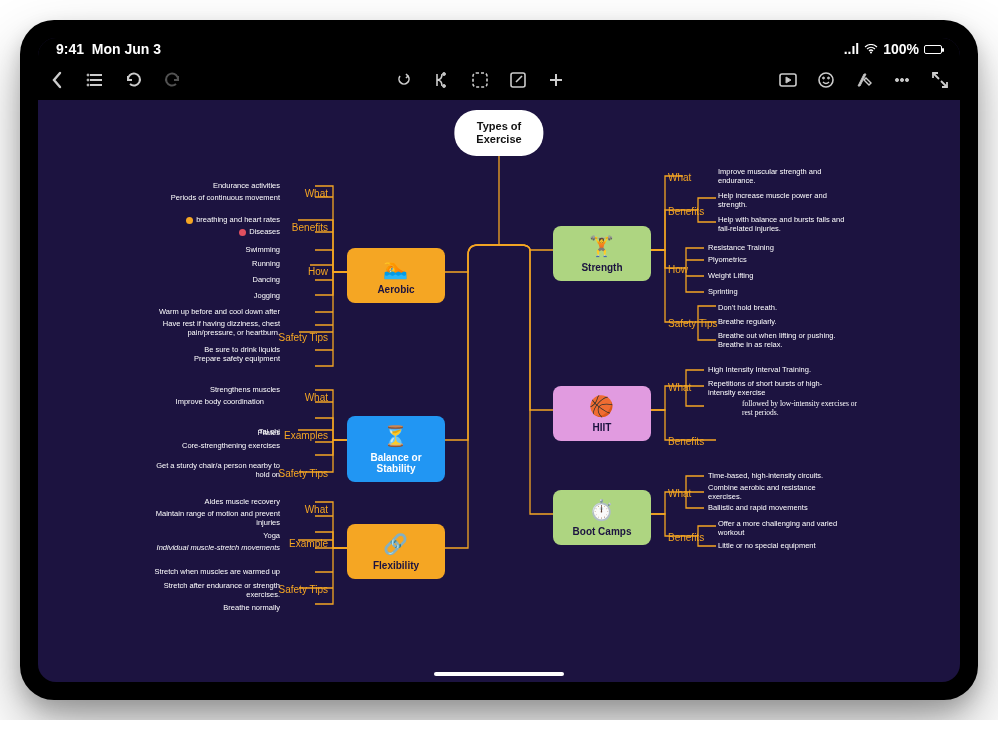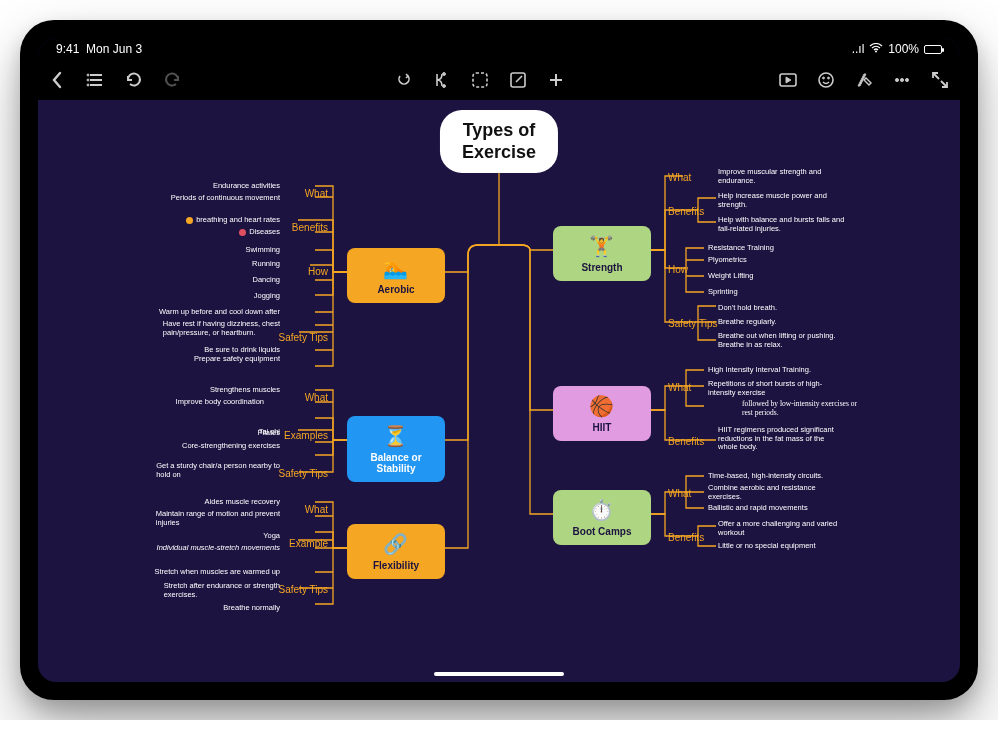--- a/index.html
+++ b/index.html
@@ -29,23 +29,24 @@
     position: relative;
     display: flex;
     flex-direction: column;
   }
   .statusbar {
     height: 22px;
     display: flex;
     justify-content: space-between;
     align-items: center;
     color: #fff;
-    font-size: 12px;
+    font-size: 14px;
     padding: 0 18px;
     background: #000;
+    font-weight: bold;
   }
   .statusbar .right { display: flex; align-items: center; gap: 5px; }
   .toolbar {
     height: 40px;
     background: #000;
     display: flex;
     align-items: center;
     color: #bbb;
     padding: 0 10px;
   }
@@ -70,21 +71,21 @@
 
   
   .root-node {
     position: absolute;
     left: 50%;
     transform: translateX(-50%);
     top: 10px;
     background: #fff;
     color: #111;
     font-weight: 700;
-    font-size: 18px;
+    font-size: 11px;
     padding: 10px 22px;
     border-radius: 22px;
     text-align: center;
     line-height: 1.2;
   }
   .main-node {
     position: absolute;
     width: 98px;
     padding: 10px 6px 8px;
     border-radius: 8px;
@@ -102,20 +103,21 @@
   .sub-label {
     position: absolute;
     color: #f5a623;
     font-size: 10px;
     white-space: nowrap;
   }
   .leaf {
     position: absolute;
     color: #fff;
     font-size: 7.5px;
+    text-align: right;
     white-space: nowrap;
     line-height: 1.15;
   }
   .leaf.ralign { text-align: left; }
   .dot-o { display:inline-block; width:7px; height:7px; border-radius:50%; background:#f5a623; margin-right:3px; vertical-align:middle;}
   .dot-r { display:inline-block; width:7px; height:7px; border-radius:50%; background:#e04f5f; margin-right:3px; vertical-align:middle;}
 
   svg.connector { position: absolute; top: 0; left: 0; pointer-events: none; }
 
   .battery { width:18px; height:9px; border:1px solid #fff; border-radius:2px; position:relative;}
@@ -377,23 +379,20 @@
       <div class="leaf ralign" style="left:680px; top:232px; white-space:pre;">Breathe out when lifting or pushing.
 Breathe in as relax.</div>
 
       <div class="sub-label" style="left:630px; top:282px;">What</div>
       <div class="sub-label" style="left:630px; top:336px;">Benefits</div>
       <div class="leaf ralign" style="left:670px; top:266px;">High Intensity Interval Training.</div>
       <div class="leaf ralign" style="left:670px; top:280px; white-space:pre;">Repetitions of short bursts of high-
 intensity exercise</div>
       <div class="leaf ralign" style="left:704px; top:300px; white-space:pre;font-family:Liberation Serif, serif;">followed by low-intensity exercises or
 rest periods.</div>
-      <div class="leaf ralign" style="left:680px; top:326px; white-space:pre;">HIIT regimens produced significant
-reductions in the fat mass of the
-whole body.</div>
 
       <div class="sub-label" style="left:630px; top:388px;">What</div>
       <div class="sub-label" style="left:630px; top:432px;">Benefits</div>
       <div class="leaf ralign" style="left:670px; top:372px;">Time-based, high-intensity circuits.</div>
       <div class="leaf ralign" style="left:670px; top:384px; white-space:pre;">Combine aerobic and resistance
 exercises.</div>
       <div class="leaf ralign" style="left:670px; top:404px;">Ballistic and rapid movements</div>
       <div class="leaf ralign" style="left:680px; top:420px; white-space:pre;">Offer a more challenging and varied
 workout</div>
       <div class="leaf ralign" style="left:680px; top:442px;">Little or no special equipment</div>

